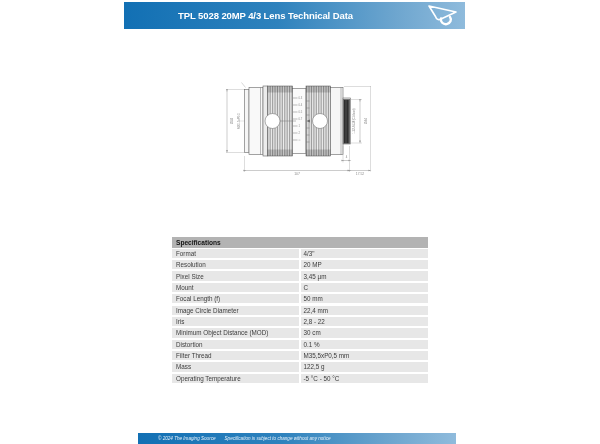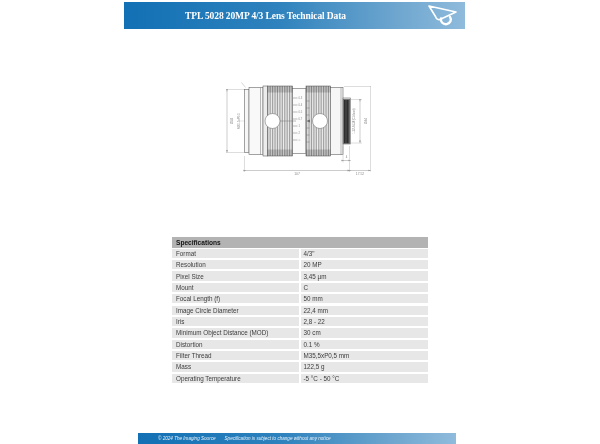--- a/index.html
+++ b/index.html
@@ -8,21 +8,21 @@
     font-family:"Liberation Sans",sans-serif;overflow:hidden;
   }
   
   .header-bar{
     position:absolute;left:124px;top:2px;width:341px;height:27px;
     background:linear-gradient(90deg,#1270b4 0%,#2e82bd 45%,#6ea6cf 80%,#8fbbdc 100%);
     display:flex;align-items:center;
   }
   .page-title{
     flex:1;text-align:center;padding-right:58px;
-    color:#ffffff;font-weight:bold;font-size:9.5px;letter-spacing:-0.1px;font-family:Liberation Serif, serif;
+    color:#ffffff;font-weight:bold;font-size:9.5px;letter-spacing:-0.1px;
   }
   .logo-box{position:absolute;right:6px;top:2px;width:32px;height:24px;}
   
   .footer-bar{
     position:absolute;left:138px;top:433px;width:318px;height:10.5px;
     background:linear-gradient(90deg,#1270b4 0%,#2e82bd 45%,#6ea6cf 80%,#8fbbdc 100%);
     display:flex;align-items:center;
   }
   .footer-text{
     color:#eaf3fa;font-size:4.6px;font-style:italic;padding-left:20px;white-space:nowrap;

